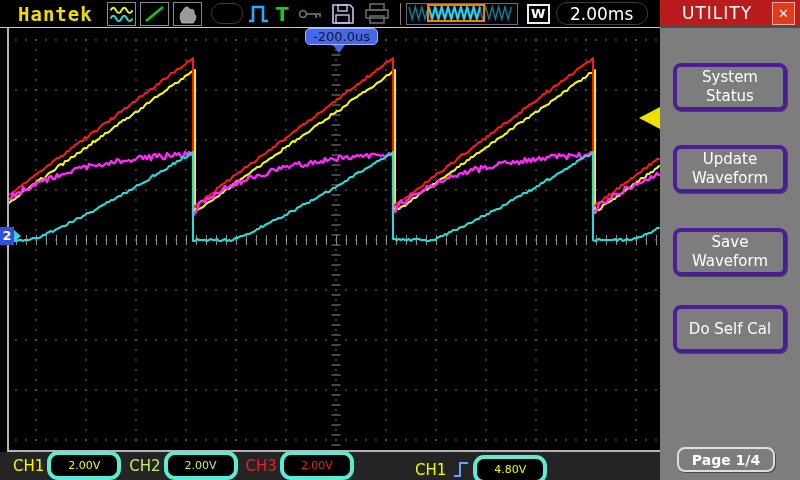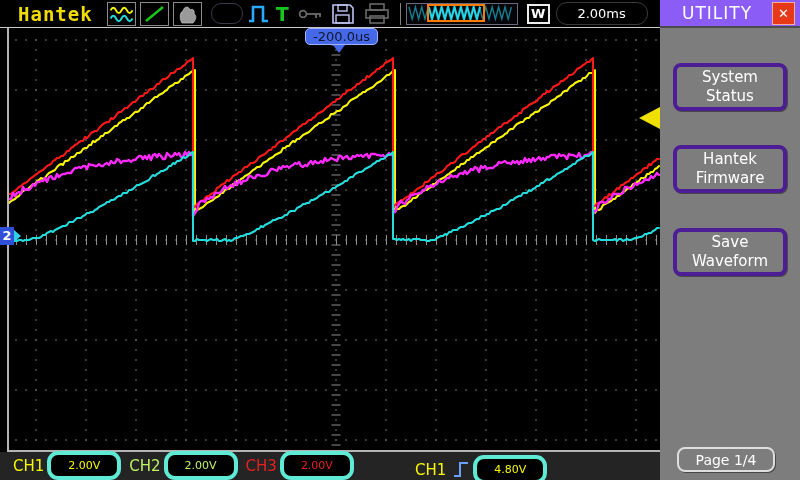--- a/index.html
+++ b/index.html
@@ -13,21 +13,21 @@
         font-family:"DejaVu Sans Mono","Liberation Mono",monospace;margin:0 14px 0 18px;}
   .iconbox{width:27px;height:22px;background:#000;border:1px solid #8a8a8a;margin-right:4px;
            display:flex;align-items:center;justify-content:center;flex:none;}
   .oval{width:30px;height:19px;border:1px solid #3a3a46;border-radius:10px;margin:0 5px;flex:none;}
   .tlabel{color:#16c81e;font-weight:bold;font-size:19px;margin:0 6px 0 2px;}
   .sep{width:1px;height:22px;background:#808080;margin:0 5px;flex:none;}
   .preview{position:relative;width:110px;height:20px;background:#05050a;border:1px solid #6a6a80;flex:none;}
   .wbox{width:19px;height:16px;border:2px solid #ededed;background:#000;color:#fff;font-weight:bold;
         font-size:13px;display:flex;align-items:center;justify-content:center;margin:0 6px 0 9px;flex:none;}
   .tb-pill{min-width:66px;height:21px;background:#000;border:1px solid #3a3a3a;border-radius:11px;
-           color:#fff;font-size:13px;display:flex;align-items:center;justify-content:center;padding:0 12px;}
+           color:#fff;font-size:17px;display:flex;align-items:center;justify-content:center;padding:0 12px;}
 
   
   #plotwrap{position:absolute;left:7px;top:28px;width:651px;height:422px;background:#000;
             border-left:2px solid #b4b4b4;border-bottom:2px solid #b4b4b4;}
   #wave{position:absolute;left:0;top:0;}
   .trig-tip{position:absolute;left:296px;top:0;background:#4468e8;border:1px solid #9fb2ff;
             border-radius:5px;color:#0f172a;font-size:13px;padding:0 7px;height:15px;line-height:15px;}
   .trig-tip-arrow{position:absolute;left:324px;top:17px;width:0;height:0;
             border-left:6px solid transparent;border-right:6px solid transparent;border-top:8px solid #4468e8;}
   .trig-level-arrow{position:absolute;right:0;top:79px;width:0;height:0;
@@ -43,33 +43,33 @@
              display:flex;align-items:flex-end;}
   .chan{display:flex;align-items:center;margin-right:5px;}
   .chlabel{font-size:15px;margin:0 3px;}
   .pill{background:#000;border:4px solid #5eead4;border-radius:11px;height:21px;min-width:42px;
         display:flex;align-items:center;justify-content:center;padding:0 12px;font-size:11px;}
   .c1{color:#f8f800}.c2{color:#bef264}.c3{color:#e82020}
   #triggroup{position:absolute;left:412px;top:3px;display:flex;align-items:center;}
 
   
   #sidebar{position:absolute;left:660px;top:0;width:140px;height:480px;background:#7d7d7d;}
-  #sbheader{position:relative;height:26px;background:#8b5cf6;border-bottom:2px solid #4c4c4c;
+  #sbheader{position:relative;height:26px;background:#b91c1c;border-bottom:2px solid #4c4c4c;
             display:flex;align-items:center;}
   .sbtitle{color:#fff;font-size:17px;letter-spacing:1px;margin-left:22px;}
   .close{position:absolute;right:5px;top:2px;width:21px;height:21px;background:#e8381a;
          border:1px solid #f0b0a0;color:#fff;font-size:13px;font-weight:bold;
          display:flex;align-items:center;justify-content:center;}
   .menu-btn{position:absolute;left:13px;width:106px;height:40px;background:#7d7d7d;
             border:4px solid #4c1d95;border-radius:8px;box-shadow:1px 1px 0 #484848;
             color:#fff;font-size:15px;line-height:1.25;text-align:center;
             display:flex;align-items:center;justify-content:center;}
   .page-btn{position:absolute;left:17px;top:447px;width:94px;height:21px;background:#7d7d7d;
             border:2px solid #dedede;border-radius:8px;box-shadow:1px 1px 0 #484848;
-            color:#fff;font-size:14px;display:flex;align-items:center;justify-content:center;}
+            color:#fff;font-size:14px;display:flex;align-items:center;justify-content:center;font-weight:bold;}
 </style>
 </head>
 <body>
 
 <div id="screen">
 
   <div id="topbar">
     <span class="logo">Hantek</span>
 
     <div class="iconbox">
@@ -1390,18 +1390,19 @@
       <span class="pill c1" style="margin-right:6px">4.80V</span>
     </div>
   </div>
 
   <div id="sidebar">
     <div id="sbheader">
       <span class="sbtitle">UTILITY</span>
       <div class="close">✕</div>
     </div>
     <div class="menu-btn" style="top:63px">System Status</div>
-    <div class="menu-btn" style="top:145px">Hantek Firmware</div>
+    <div class="menu-btn" style="top:145px">Update Waveform</div>
     <div class="menu-btn" style="top:228px">Save Waveform</div>
+    <div class="menu-btn" style="top:305px">Do Self Cal</div>
     <div class="page-btn">Page 1/4</div>
   </div>
 
 </div>
 
 </body></html>

